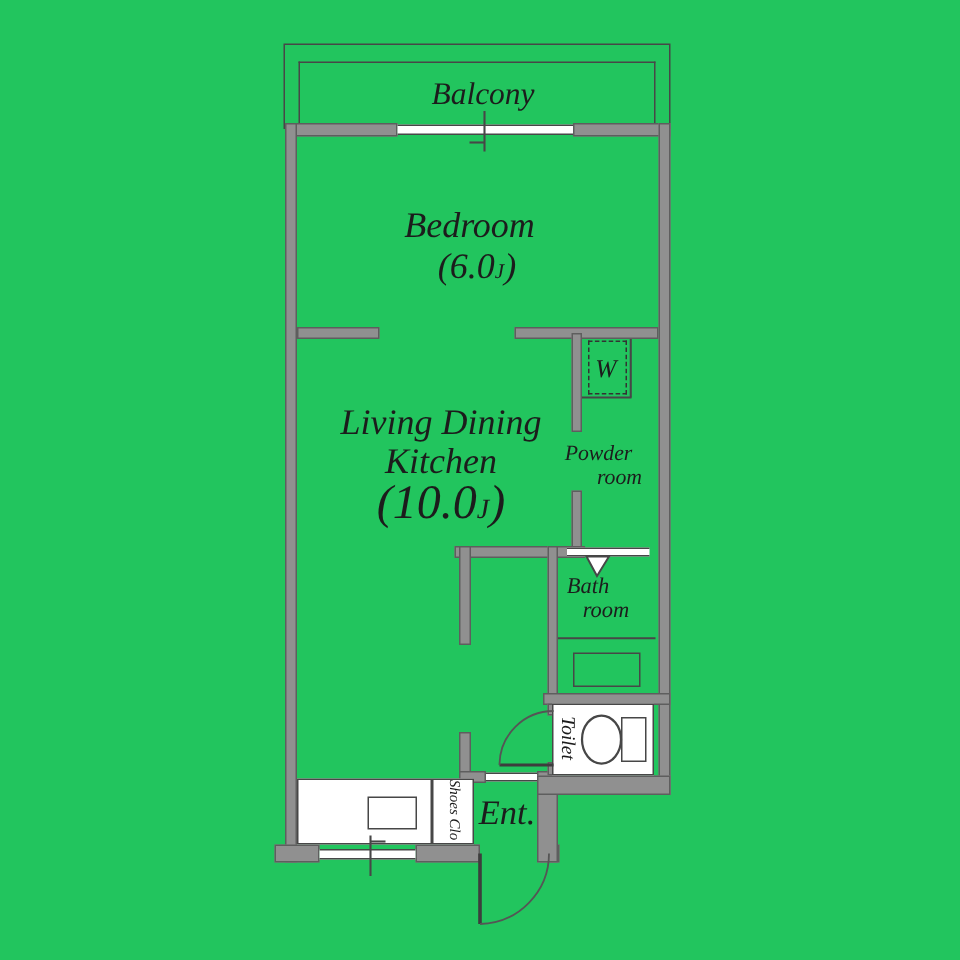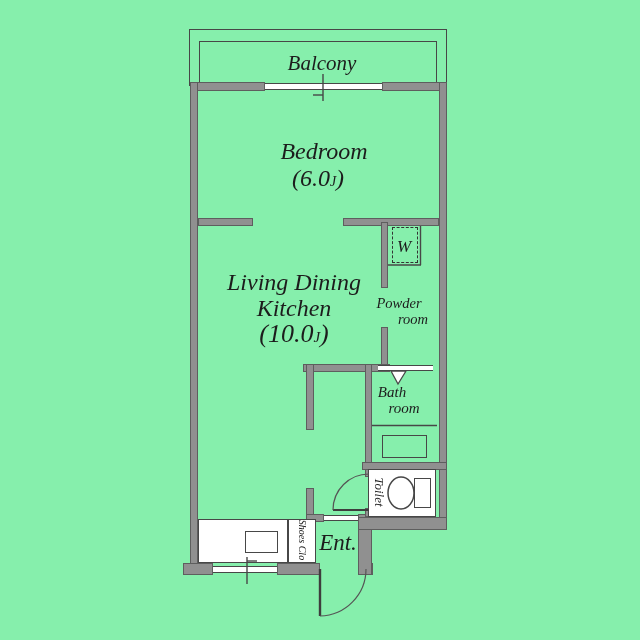--- a/index.html
+++ b/index.html
@@ -1,17 +1,17 @@
 <!DOCTYPE html>
 <html><head>
 <meta charset="utf-8">
 <style>
   html,body{margin:0;padding:0;background:#ffffff;}
   #canvas{
-    position:relative;width:640px;height:640px;background:#86efac;
+    position:relative;width:640px;height:640px;background:#22c55e;
     font-family:"Liberation Serif","DejaVu Serif",serif;
     overflow:hidden;
   }
   .w{ 
     position:absolute;background:#909090;border:1px solid #5e5e5e;box-sizing:border-box;
   }
   .tb{ 
     position:absolute;border:1.5px solid #474747;box-sizing:border-box;background:transparent;
   }
   .white{background:#ffffff;}
@@ -89,26 +89,26 @@
 
     <line x1="333" y1="510" x2="369" y2="510" stroke="#3d3d3d" stroke-width="2"></line>
     <path d="M333,510 A36,36 0 0 1 369,474" fill="none" stroke="#555555" stroke-width="1.2"></path>
 
     <line x1="320" y1="569" x2="320" y2="616" stroke="#3d3d3d" stroke-width="2.4"></line>
     <path d="M320,616 A47,47 0 0 0 366,569" fill="none" stroke="#555555" stroke-width="1.2"></path>
   </svg>
 
   <div class="label" style="left:322px;top:63px;font-size:21px;">Balcony</div>
 
-  <div class="label" style="left:324px;top:151px;font-size:24px;font-style:italic;">Bedroom</div>
+  <div class="label" style="left:313px;top:151px;font-size:24px;font-style:italic;">Bedroom</div>
   <div class="label" style="left:318px;top:178px;font-size:24px;"><span>(6.0</span><span class="ju">J</span><span>)</span></div>
 
   <div class="label" style="left:294px;top:308px;font-size:24px;">Kitchen</div>
   <div class="label" style="left:294px;top:282px;font-size:24px;">Living Dining</div>
-  <div class="label" style="left:294px;top:334px;font-size:26px;"><span>(10.0</span><span class="ju">J</span><span>)</span></div>
+  <div class="label" style="left:294px;top:334px;font-size:32px;"><span>(10.0</span><span class="ju">J</span><span>)</span></div>
 
   <div class="label" style="left:399px;top:303px;font-size:14.5px;">Powder</div>
   <div class="label" style="left:413px;top:319px;font-size:14.5px;">room</div>
 
   <div class="label" style="left:392px;top:392px;font-size:15px;">Bath</div>
   <div class="label" style="left:404px;top:408px;font-size:15px;">room</div>
 
   <div class="label vlabel" style="left:379px;top:492px;font-size:13px;">Toilet</div>
 
   <div class="label" style="left:404px;top:246px;font-size:17px;">W</div>

